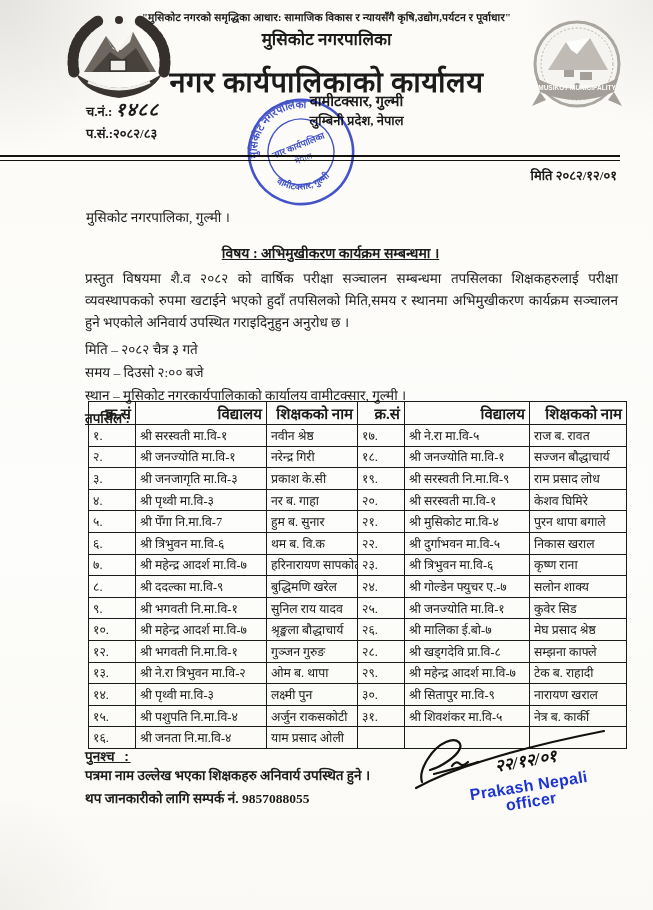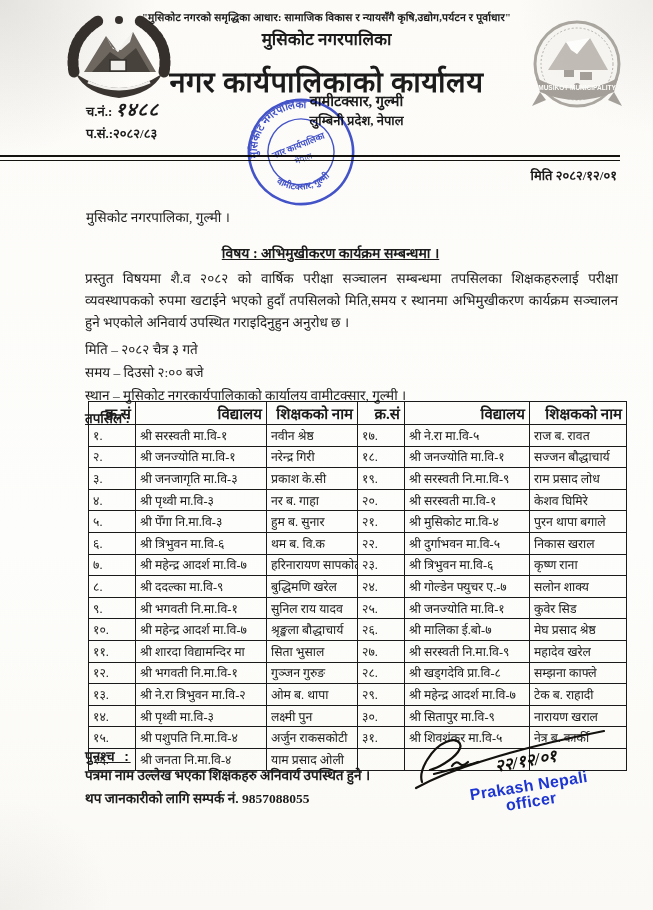--- a/index.html
+++ b/index.html
@@ -190,21 +190,21 @@
         <tr>
           <td class="c0">४.</td>
           <td class="c1">श्री पृथ्वी मा.वि-३</td>
           <td class="c2">नर ब. गाहा</td>
           <td class="c3">२०.</td>
           <td class="c4">श्री सरस्वती मा.वि-१</td>
           <td class="c5">केशव घिमिरे</td>
         </tr>
         <tr>
           <td class="c0">५.</td>
-          <td class="c1">श्री पेँगा नि.मा.वि-३</td>
+          <td class="c1">श्री पेँगा नि.मा.वि-7</td>
           <td class="c2">हुम ब. सुनार</td>
           <td class="c3">२१.</td>
           <td class="c4">श्री मुसिकोट मा.वि-४</td>
           <td class="c5">पुरन थापा बगाले</td>
         </tr>
         <tr>
           <td class="c0">६.</td>
           <td class="c1">श्री त्रिभुवन मा.वि-६</td>
           <td class="c2">थम ब. वि.क</td>
           <td class="c3">२२.</td>
@@ -235,28 +235,20 @@
           <td class="c4">श्री जनज्योति मा.वि-१</td>
           <td class="c5">कुवेर सिड</td>
         </tr>
         <tr>
           <td class="c0">१०.</td>
           <td class="c1">श्री महेन्द्र आदर्श मा.वि-७</td>
           <td class="c2">श्रृङ्खला बौद्धाचार्य</td>
           <td class="c3">२६.</td>
           <td class="c4">श्री मालिका ई.बो-७</td>
           <td class="c5">मेघ प्रसाद श्रेष्ठ</td>
-        </tr>
-        <tr>
-          <td class="c0">११.</td>
-          <td class="c1">श्री शारदा विद्यामन्दिर मा</td>
-          <td class="c2">सिता भुसाल</td>
-          <td class="c3">२७.</td>
-          <td class="c4">श्री सरस्वती नि.मा.वि-९</td>
-          <td class="c5">महादेव खरेल</td>
         </tr>
         <tr>
           <td class="c0">१२.</td>
           <td class="c1">श्री भगवती नि.मा.वि-१</td>
           <td class="c2">गुञ्जन गुरुङ</td>
           <td class="c3">२८.</td>
           <td class="c4">श्री खड्गदेवि प्रा.वि-८</td>
           <td class="c5">सम्झना काफ्ले</td>
         </tr>
         <tr>

